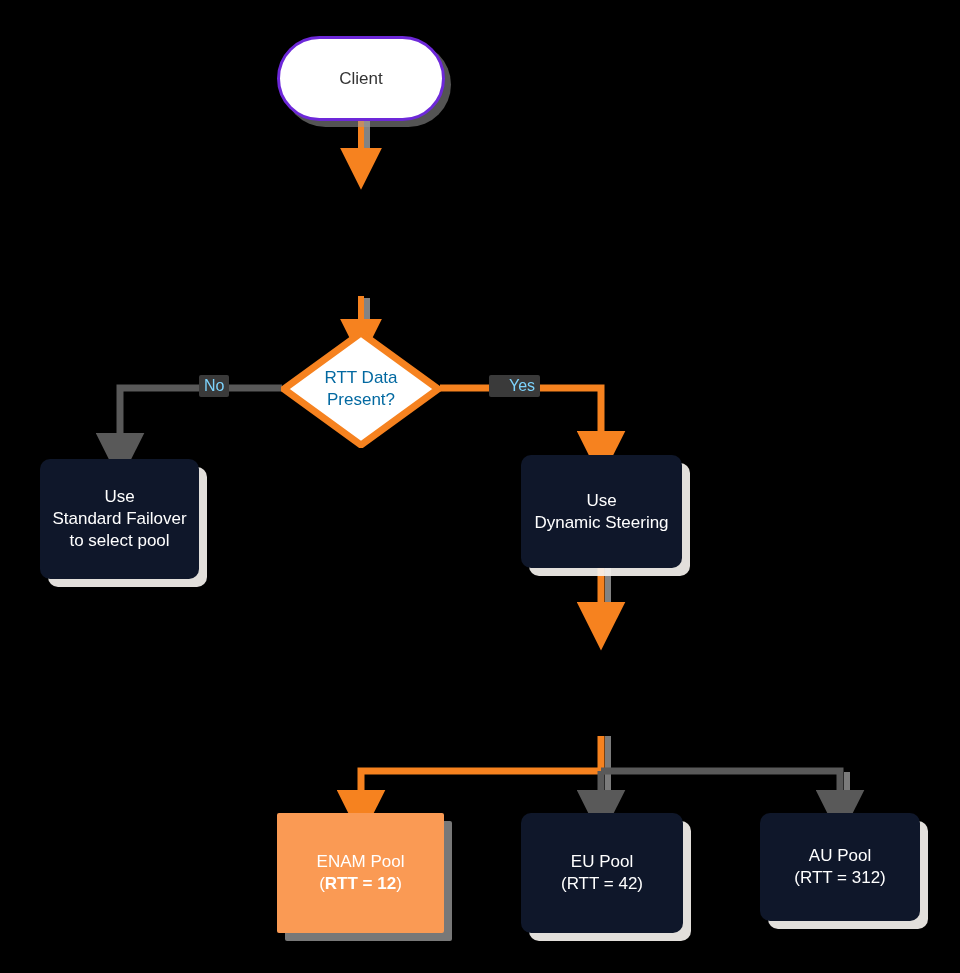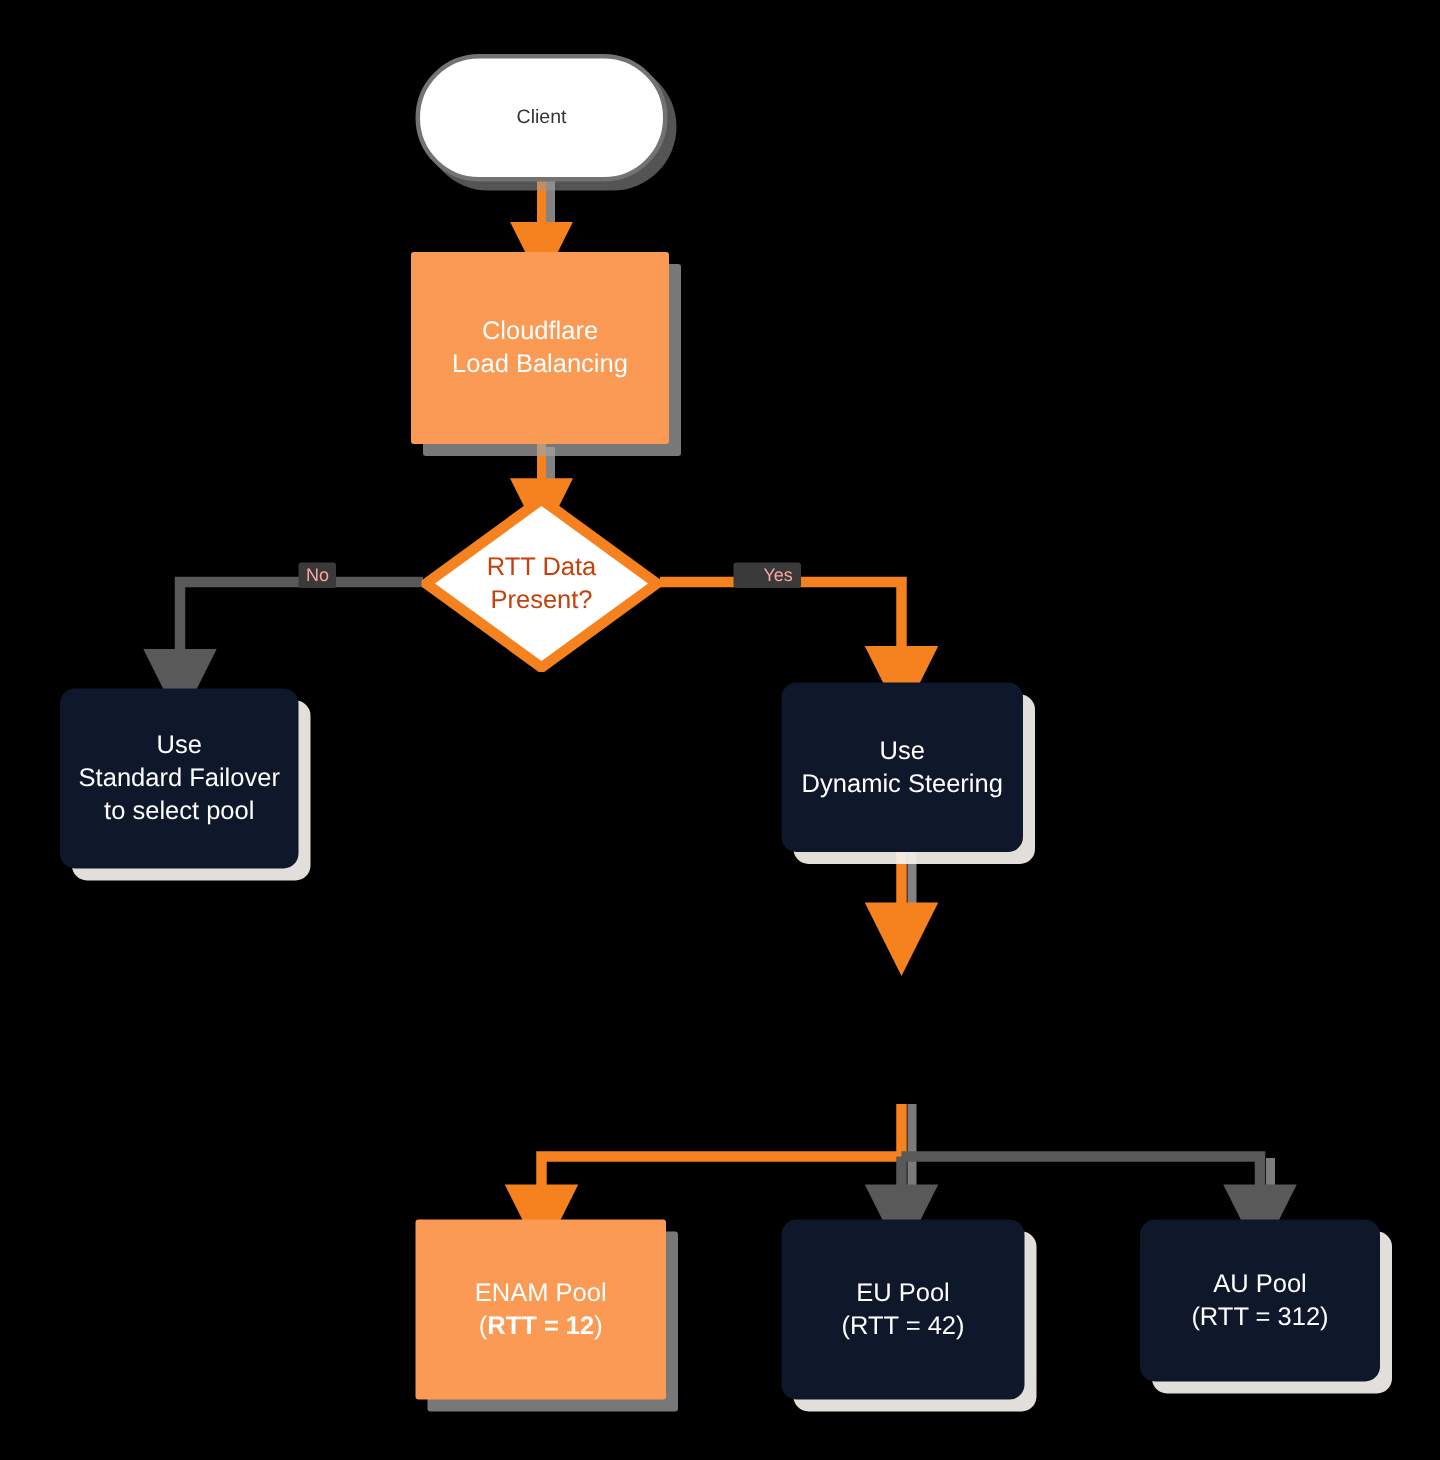--- a/index.html
+++ b/index.html
@@ -24,24 +24,24 @@
     display: flex;
     align-items: center;
     justify-content: center;
     text-align: center;
     line-height: 1.28;
     z-index: 3;
   }
   
   .n-terminal {
     background: #ffffff;
-    border: 3px solid #737373;
+    border: 3px solid #6d28d9;
     border-radius: 999px;
     color: #333333;
-    font-size: 13px;
+    font-size: 17px;
     box-shadow: 6px 6px 0 0 rgba(153,153,153,0.55);
   }
   
   .n-process-sq {
     background: #fa9a54;
     color: #ffffff;
     font-size: 17px;
     border-radius: 2px;
     box-shadow: 8px 8px 0 0 rgba(160,160,160,0.75);
   }
@@ -49,21 +49,21 @@
   .n-process-rd {
     background: #0f172a;
     color: #ffffff;
     font-size: 17px;
     border-radius: 10px;
     box-shadow: 8px 8px 0 0 rgba(245,242,238,0.92);
   }
   
   .n-decision {
     background: transparent;
-    color: #c2410c;
+    color: #0369a1;
     font-size: 17px;
   }
   .n-decision .dia-shape {
     position: absolute;
     left: 0; top: 0;
     width: 100%; height: 100%;
     z-index: -1;
   }
   .n-decision .dia-label {
     position: relative;
@@ -75,22 +75,22 @@
     left: 0; top: 0;
     width: 960px;
     height: 973px;
     overflow: visible;
     z-index: 1;
   }
   .edge-label {
     position: absolute;
     z-index: 2;
     background: #3a3a3a;
-    color: #fca5a5;
-    font-size: 12px;
+    color: #7dd3fc;
+    font-size: 16px;
     padding: 2px 5px;
     border-radius: 2px;
     line-height: 1.1;
     white-space: nowrap;
     text-align: center;
   }
   .bold { font-weight: bold; }
 </style>
 </head>
 <body>
@@ -148,24 +148,20 @@
   </svg>
 
   <div class="edge-label" style="left:199px; top:375px;">No</div>
 
   <div class="edge-label" style="left:489px; top:375px;padding-left:20px;">Yes</div>
 
   <div class="node n-terminal" style="left:277px; top:36px; width:168px; height:85px;">
     <span>Client</span>
   </div>
 
-  <div class="node n-process-sq" style="left:274px; top:168px; width:172px; height:128px; flex-direction:column;">
-    <span>Cloudflare</span>
-    <span>Load Balancing</span>
-  </div>
 
   <div class="node n-decision" style="left:281px; top:330px; width:160px; height:118px; flex-direction:column;">
     <svg class="dia-shape" viewBox="0 0 160 118" preserveAspectRatio="none">
       <polygon points="80,3 157,59 80,115 3,59" fill="#ffffff" stroke="#f6821f" stroke-width="7"></polygon>
     </svg>
     <span class="dia-label">RTT Data</span>
     <span class="dia-label">Present?</span>
   </div>
 
   <div class="node n-process-rd" style="left:40px; top:459px; width:159px; height:120px; flex-direction:column;">

